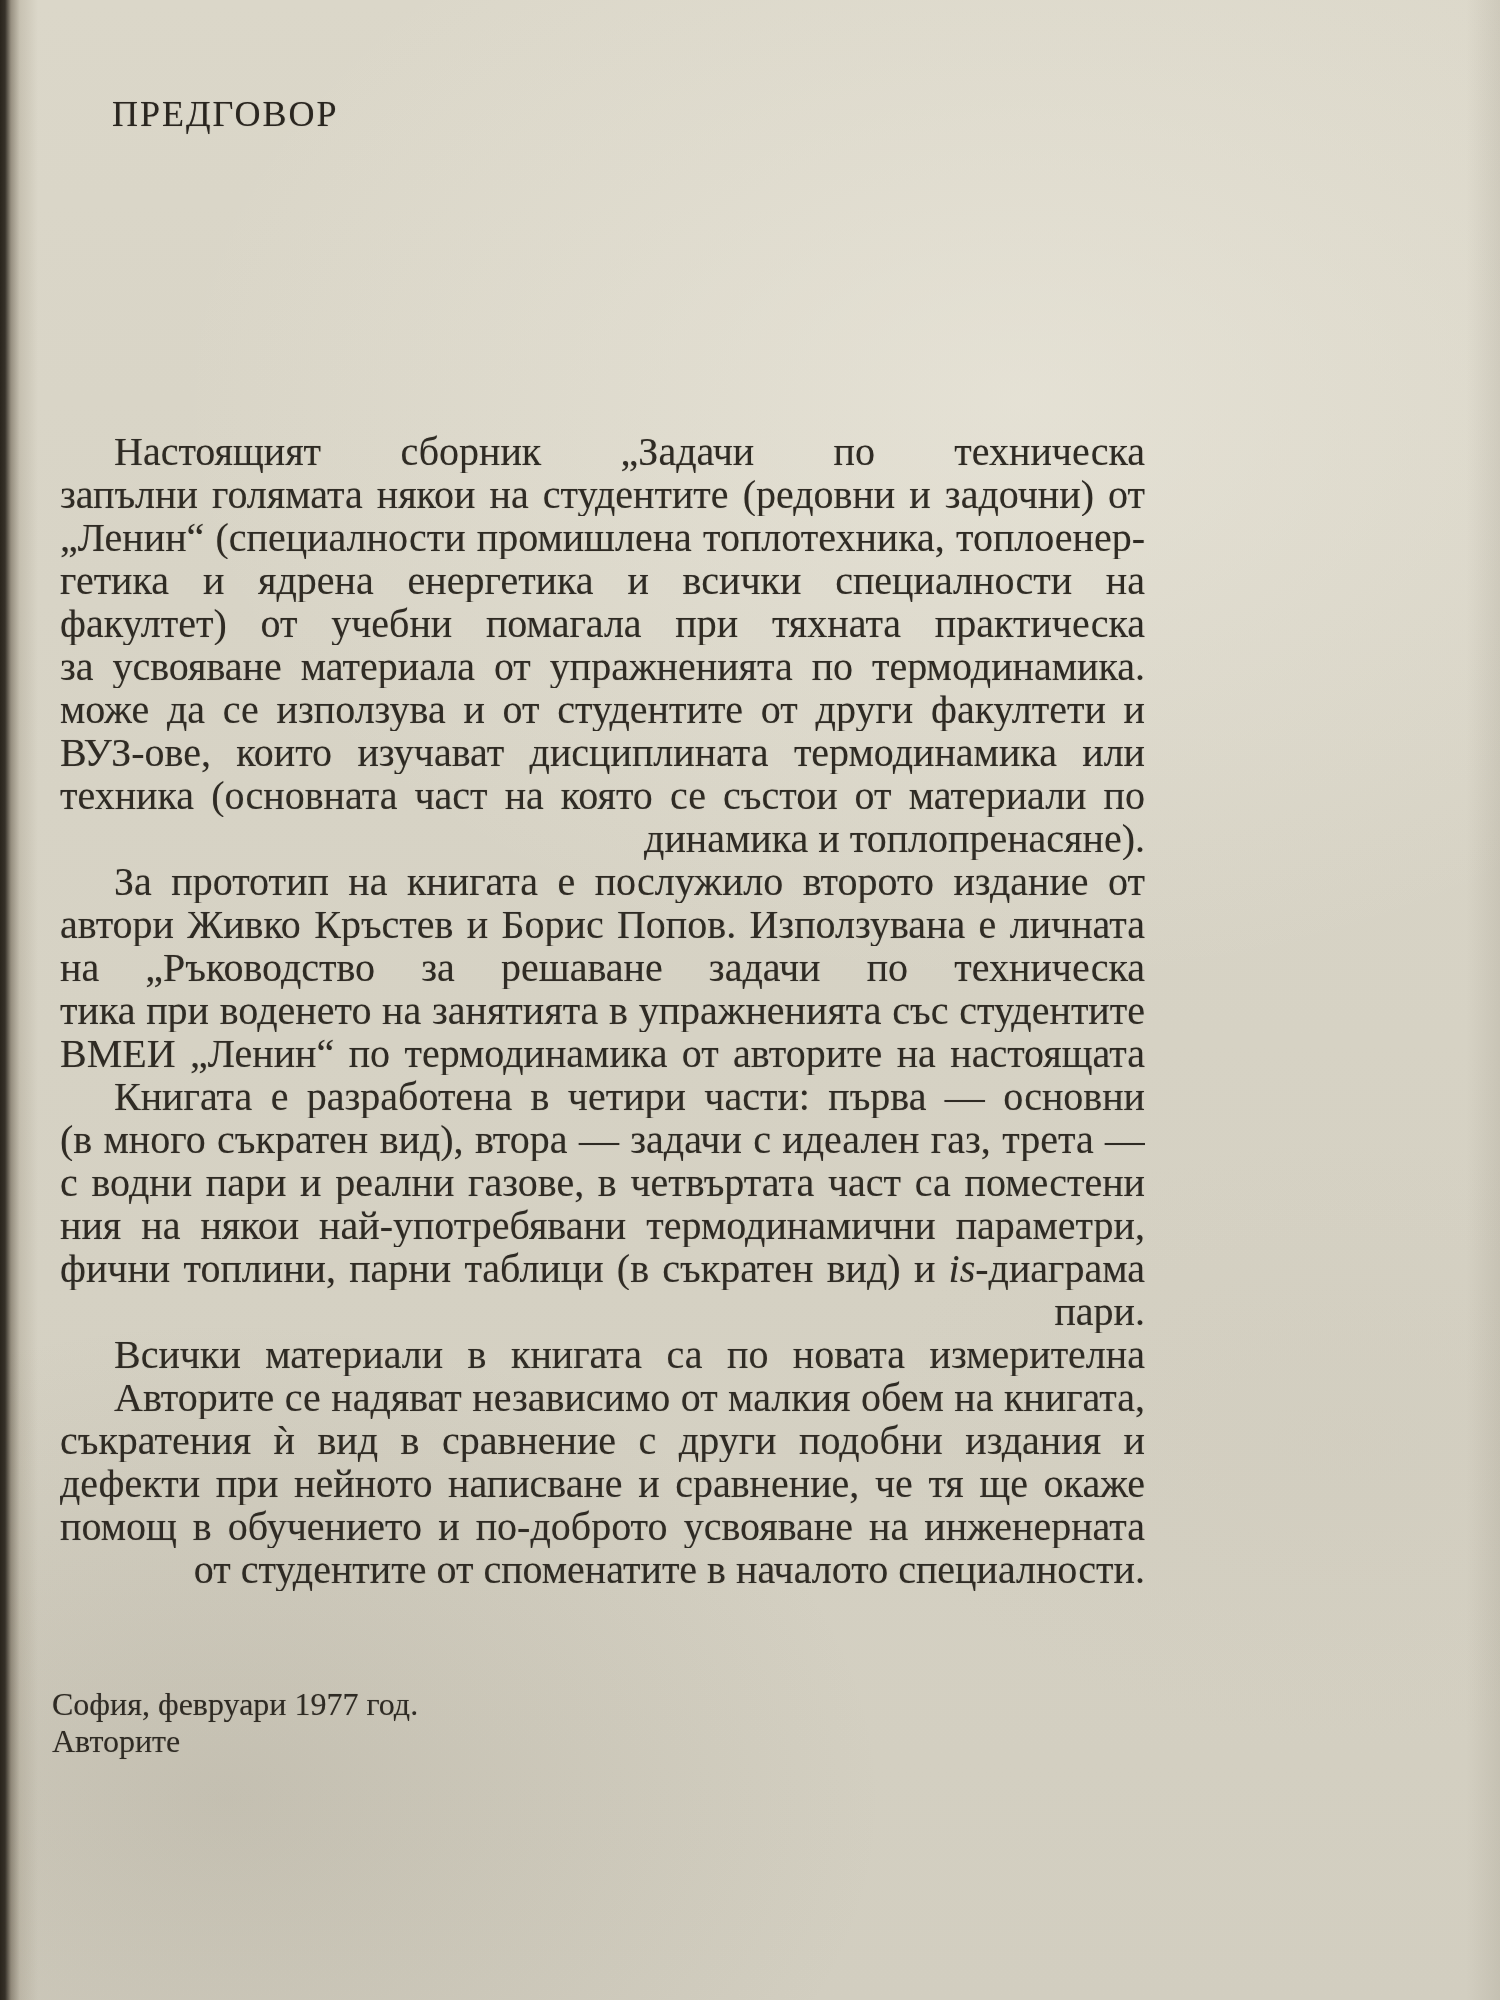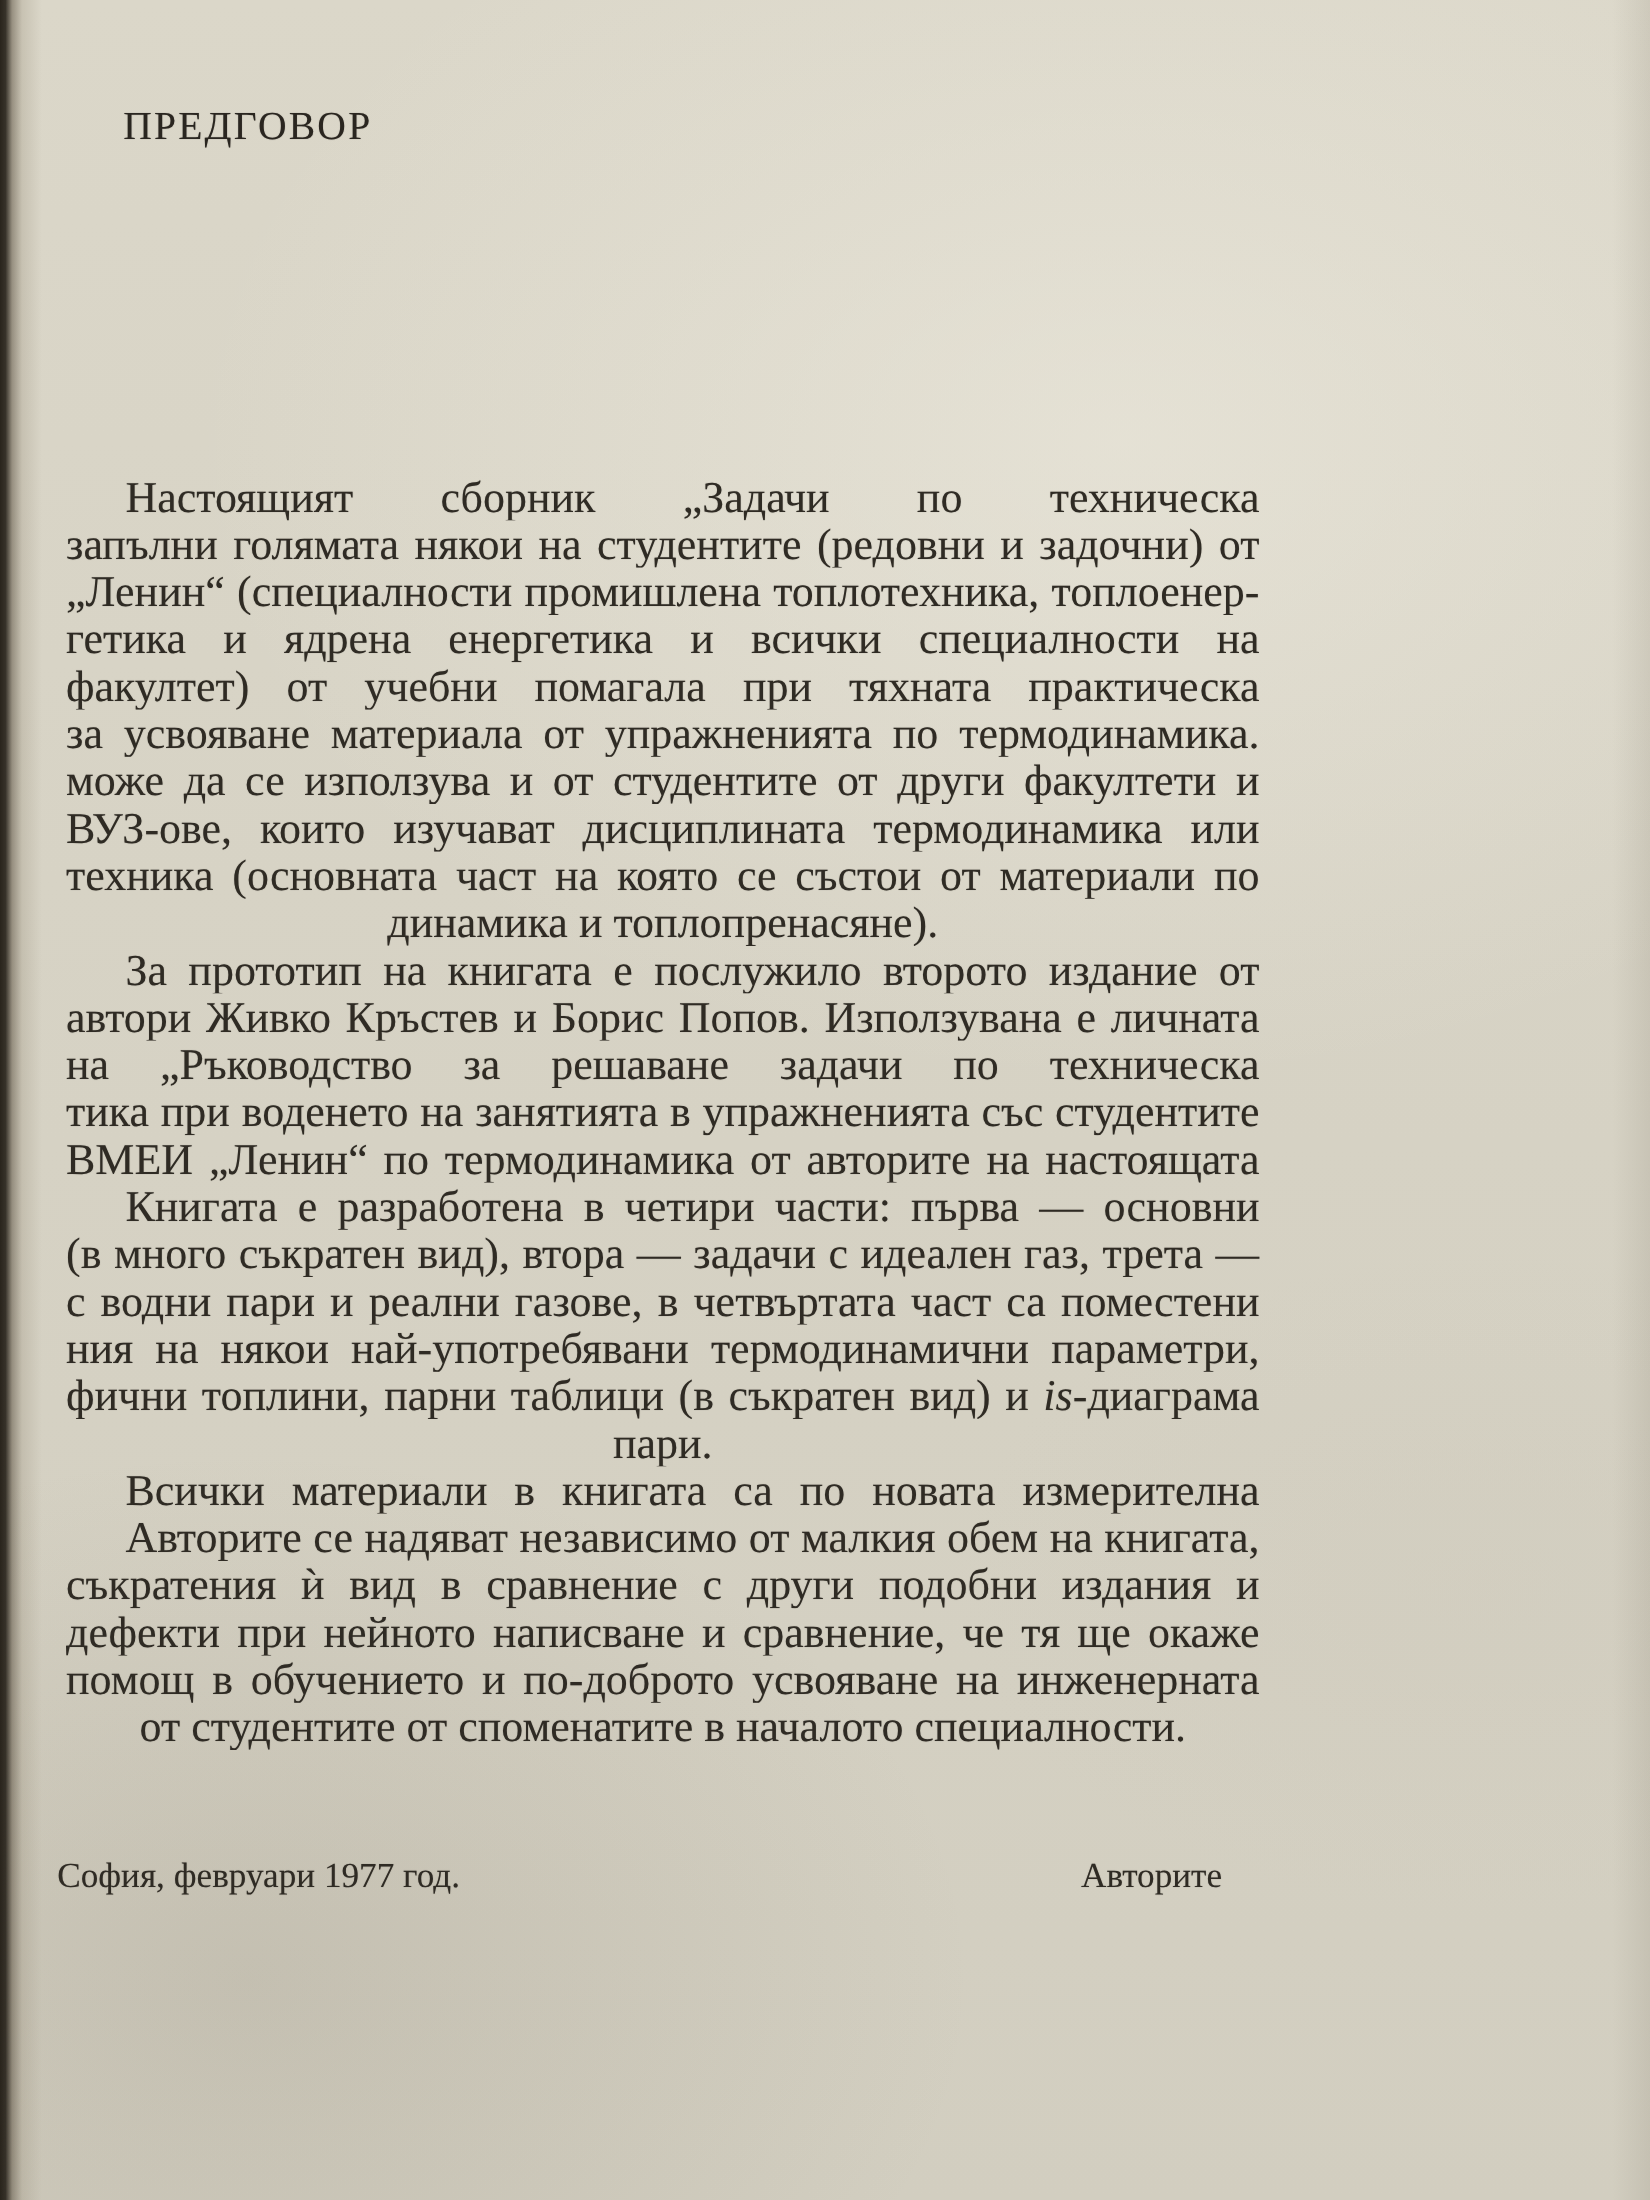--- a/index.html
+++ b/index.html
@@ -31,33 +31,34 @@
     position: absolute; left: 60px; top: 430px; width: 1085px;
     font-family: "Liberation Serif", "DejaVu Serif", serif;
     font-size: 40px; font-weight: 400;
     color: #2f2b24;
     text-shadow: 0 0 1px rgba(47,43,36,0.35);
   }
   .paragraph { margin: 0; padding: 0; }
   .line {
     height: 43px; line-height: 43px;
     overflow: hidden;
-    text-align: center;
+    text-align: right;
     white-space: normal;
   }
   .line.indent { text-indent: 54px; }
   .line.just { text-align: justify; }
   .line.just::after { content: ""; display: inline-block; width: 100%; height: 0; }
   .footer {
     position: absolute; left: 52px; top: 1686px; width: 1095px;
     display: flex; justify-content: space-between; align-items: baseline;
     font-family: "Liberation Serif", "DejaVu Serif", serif;
     font-size: 32px;
     color: #2f2b24;
     text-shadow: 0 0 1px rgba(47,43,36,0.35);
+    flex-direction: column;
   }
   .footer .sig { margin-right: 36px; }
 </style>
 </head>
 <body>
 
 <div class="photo">
   <h1 class="title">ПРЕДГОВОР</h1>
   <div class="body-text" id="body-text">
       <div class="paragraph">

